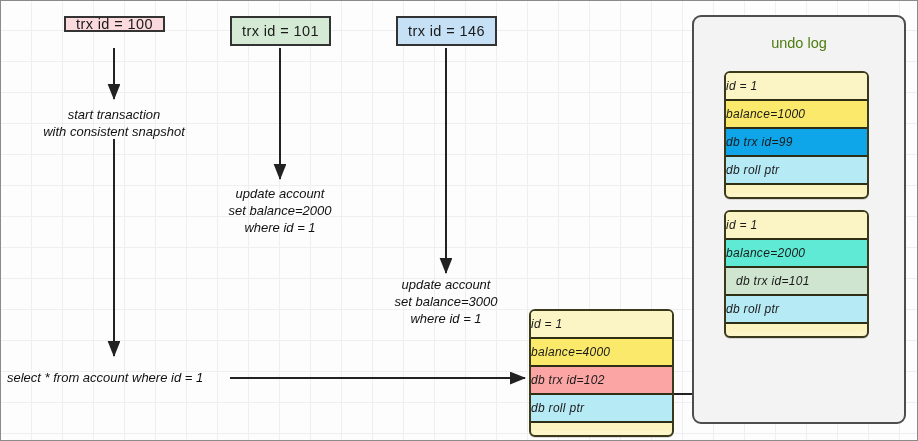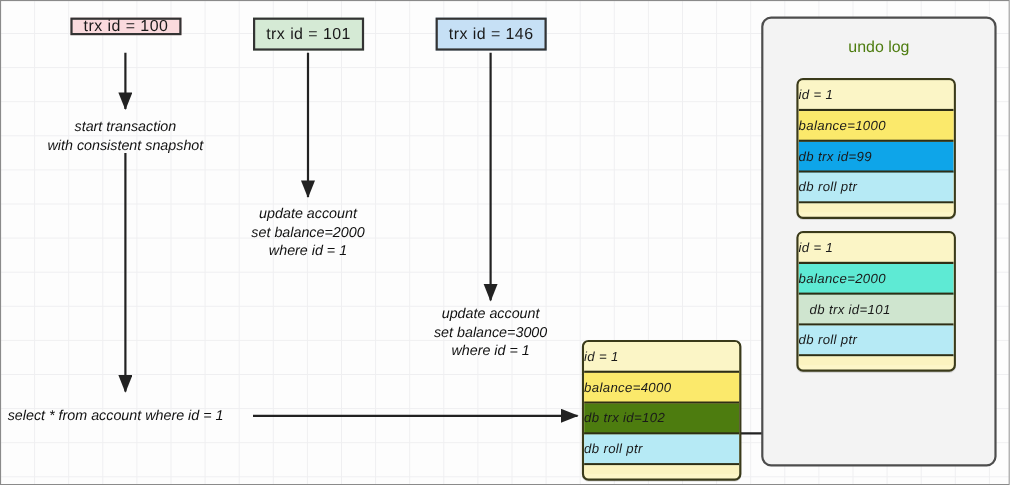--- a/index.html
+++ b/index.html
@@ -161,18 +161,18 @@
     <div class="row" style="background:#fbf5c6;">id = 1</div>
     <div class="row" style="background:#5eead4;">balance=2000</div>
     <div class="row" style="background:#cfe5cf;padding-left:10px;">db trx id=101</div>
     <div class="row" style="background:#b6eaf5;">db roll ptr</div>
     <div class="row tail"></div>
   </div>
 
   <div class="record" style="left:528px; top:308px; width:145px; height:128px;">
     <div class="row" style="background:#fbf5c6;">id = 1</div>
     <div class="row" style="background:#fbe96b;">balance=4000</div>
-    <div class="row" style="background:#4d7c0f;">db trx id=102</div>
+    <div class="row" style="background:#fca5a5;">db trx id=102</div>
     <div class="row" style="background:#b6eaf5;">db roll ptr</div>
     <div class="row tail"></div>
   </div>
 
 </div>
 
 </body></html>

